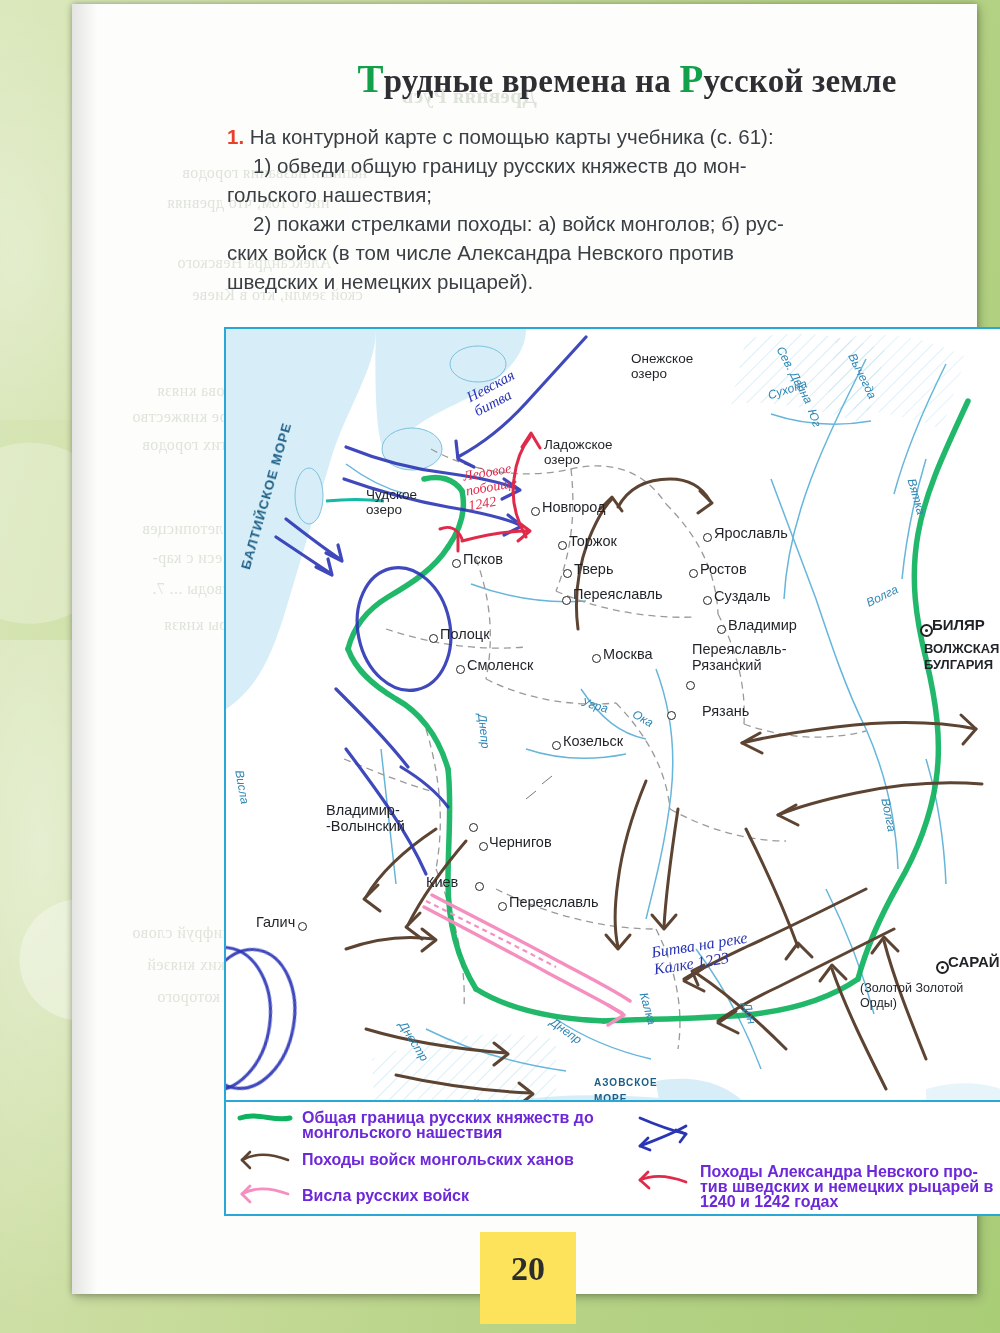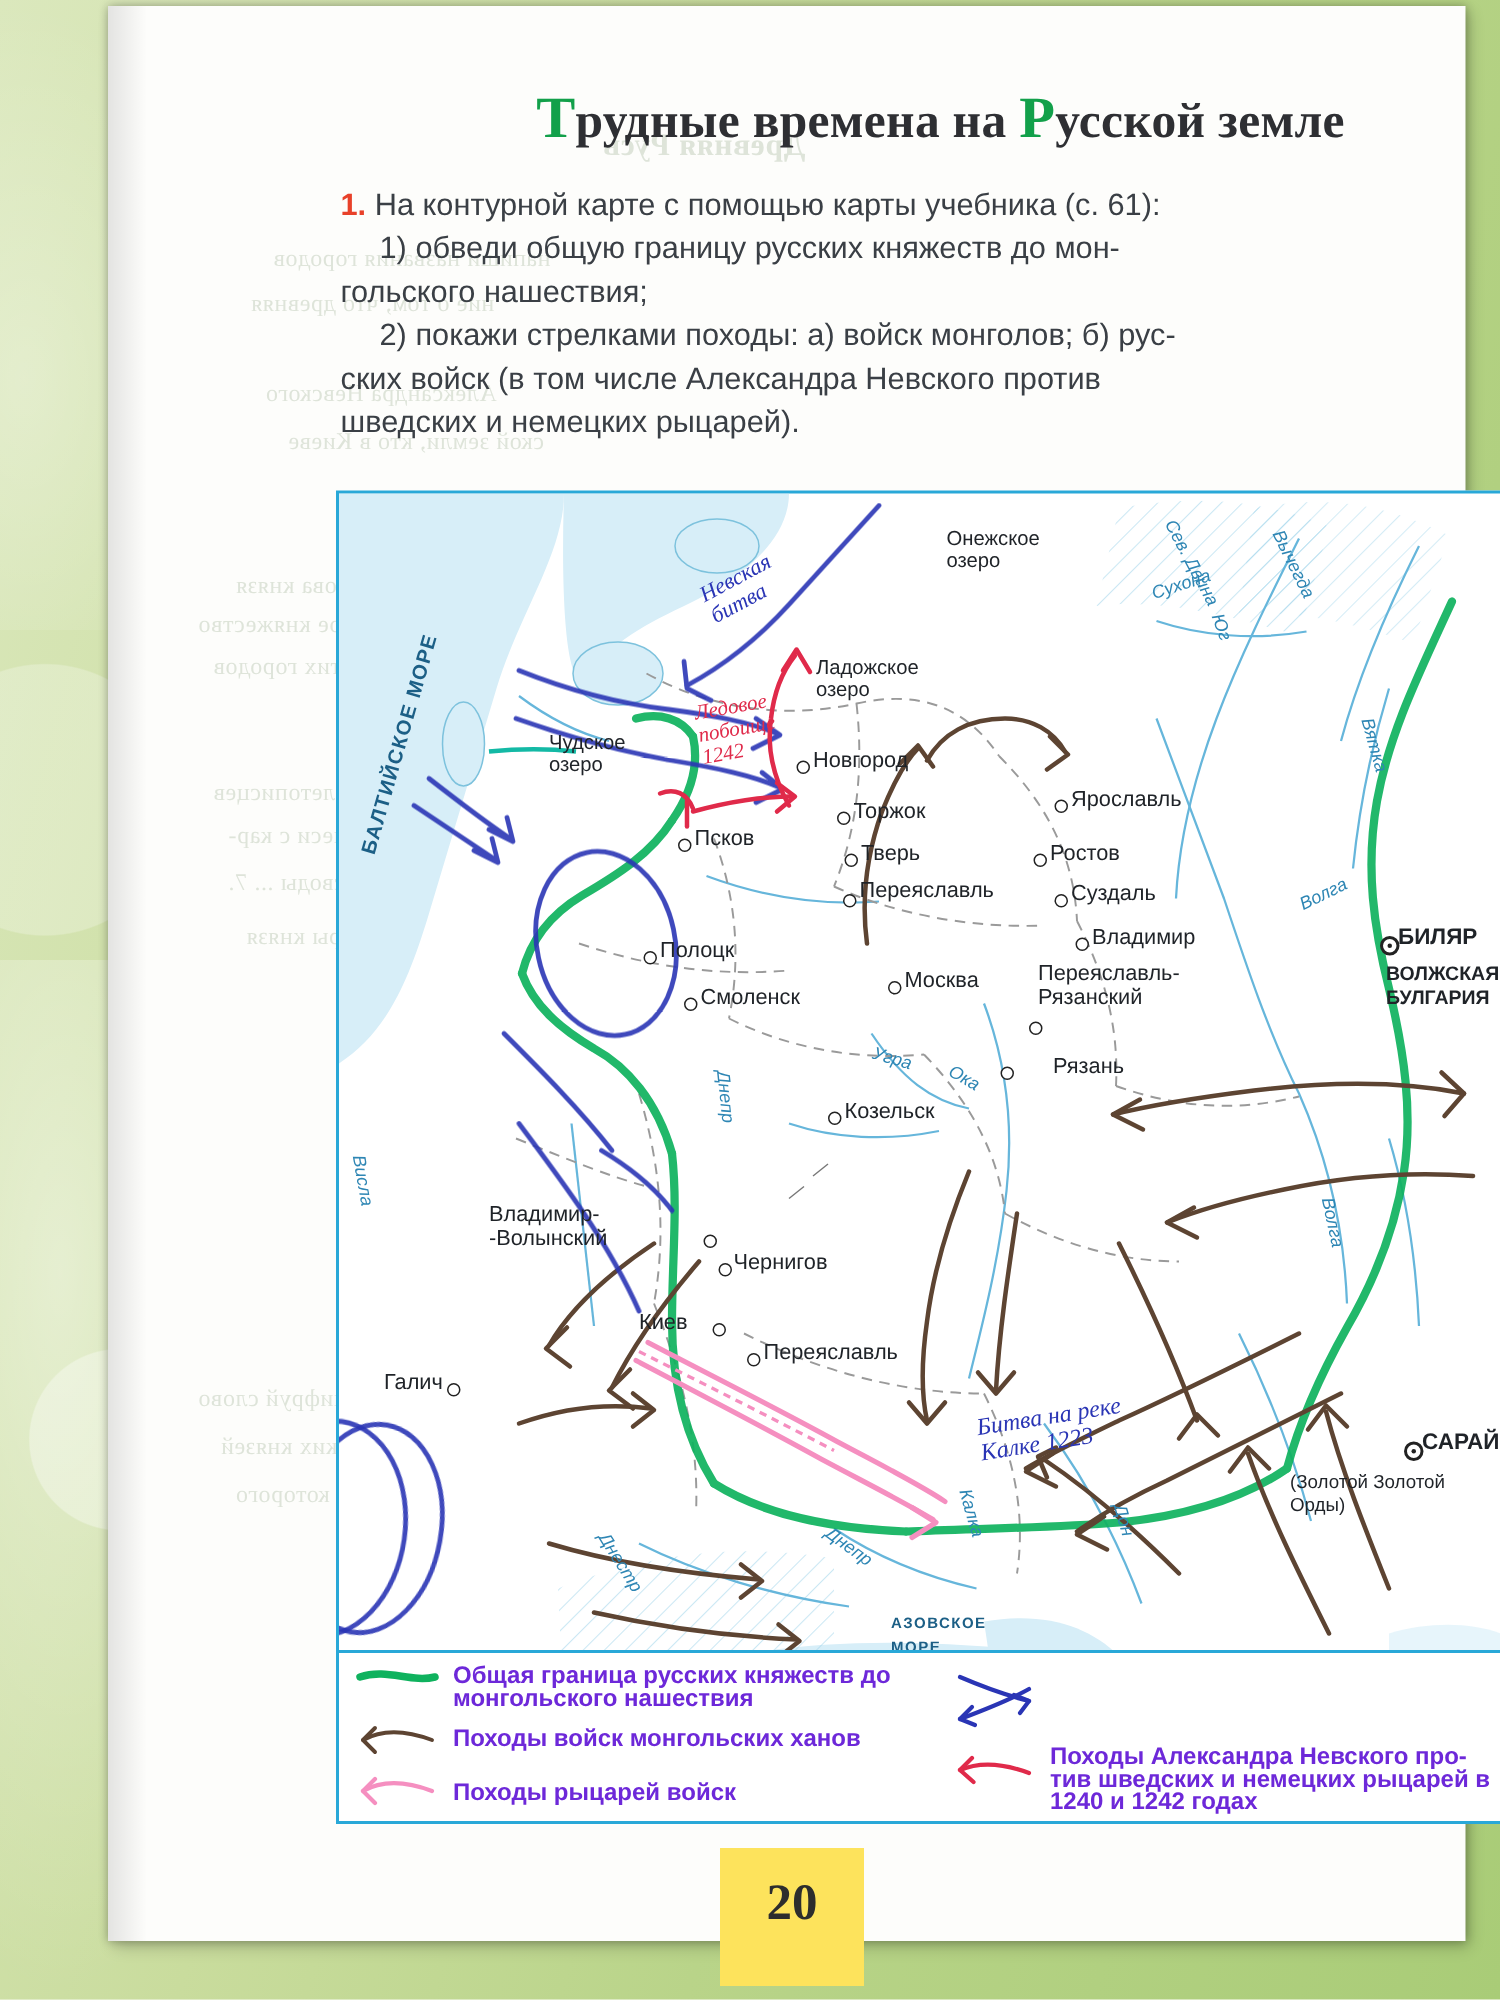--- a/index.html
+++ b/index.html
@@ -440,21 +440,21 @@
           <path d="M414,78 C428,72 444,74 460,80"></path>
           <path d="M414,78 L422,70 M414,78 L423,86"></path>
         </g>
 
         <line x1="398" y1="6" x2="398" y2="106" stroke="#ffffff" stroke-width="1"></line>
       </svg>
 
       <div class="row" style="left:76px;top:8px;width:300px;">Общая граница русских княжеств
 до монгольского нашествия</div>
       <div class="row" style="left:76px;top:50px;width:310px;">Походы войск монгольских ханов</div>
-      <div class="row" style="left:76px;top:86px;width:300px;">Походы рыцарей войск</div>
+      <div class="row" style="left:76px;top:86px;width:300px;">Висла русских войск</div>
       <div class="row" style="left:474px;top:62px;width:305px;">Походы Александра Невского про-
 тив шведских и немецких рыцарей
 в 1240 и 1242 годах</div>
     </div>
   </div>
 </div>
 
 <div class="pagebox"></div>
 <div class="pagenum">20</div>
 

